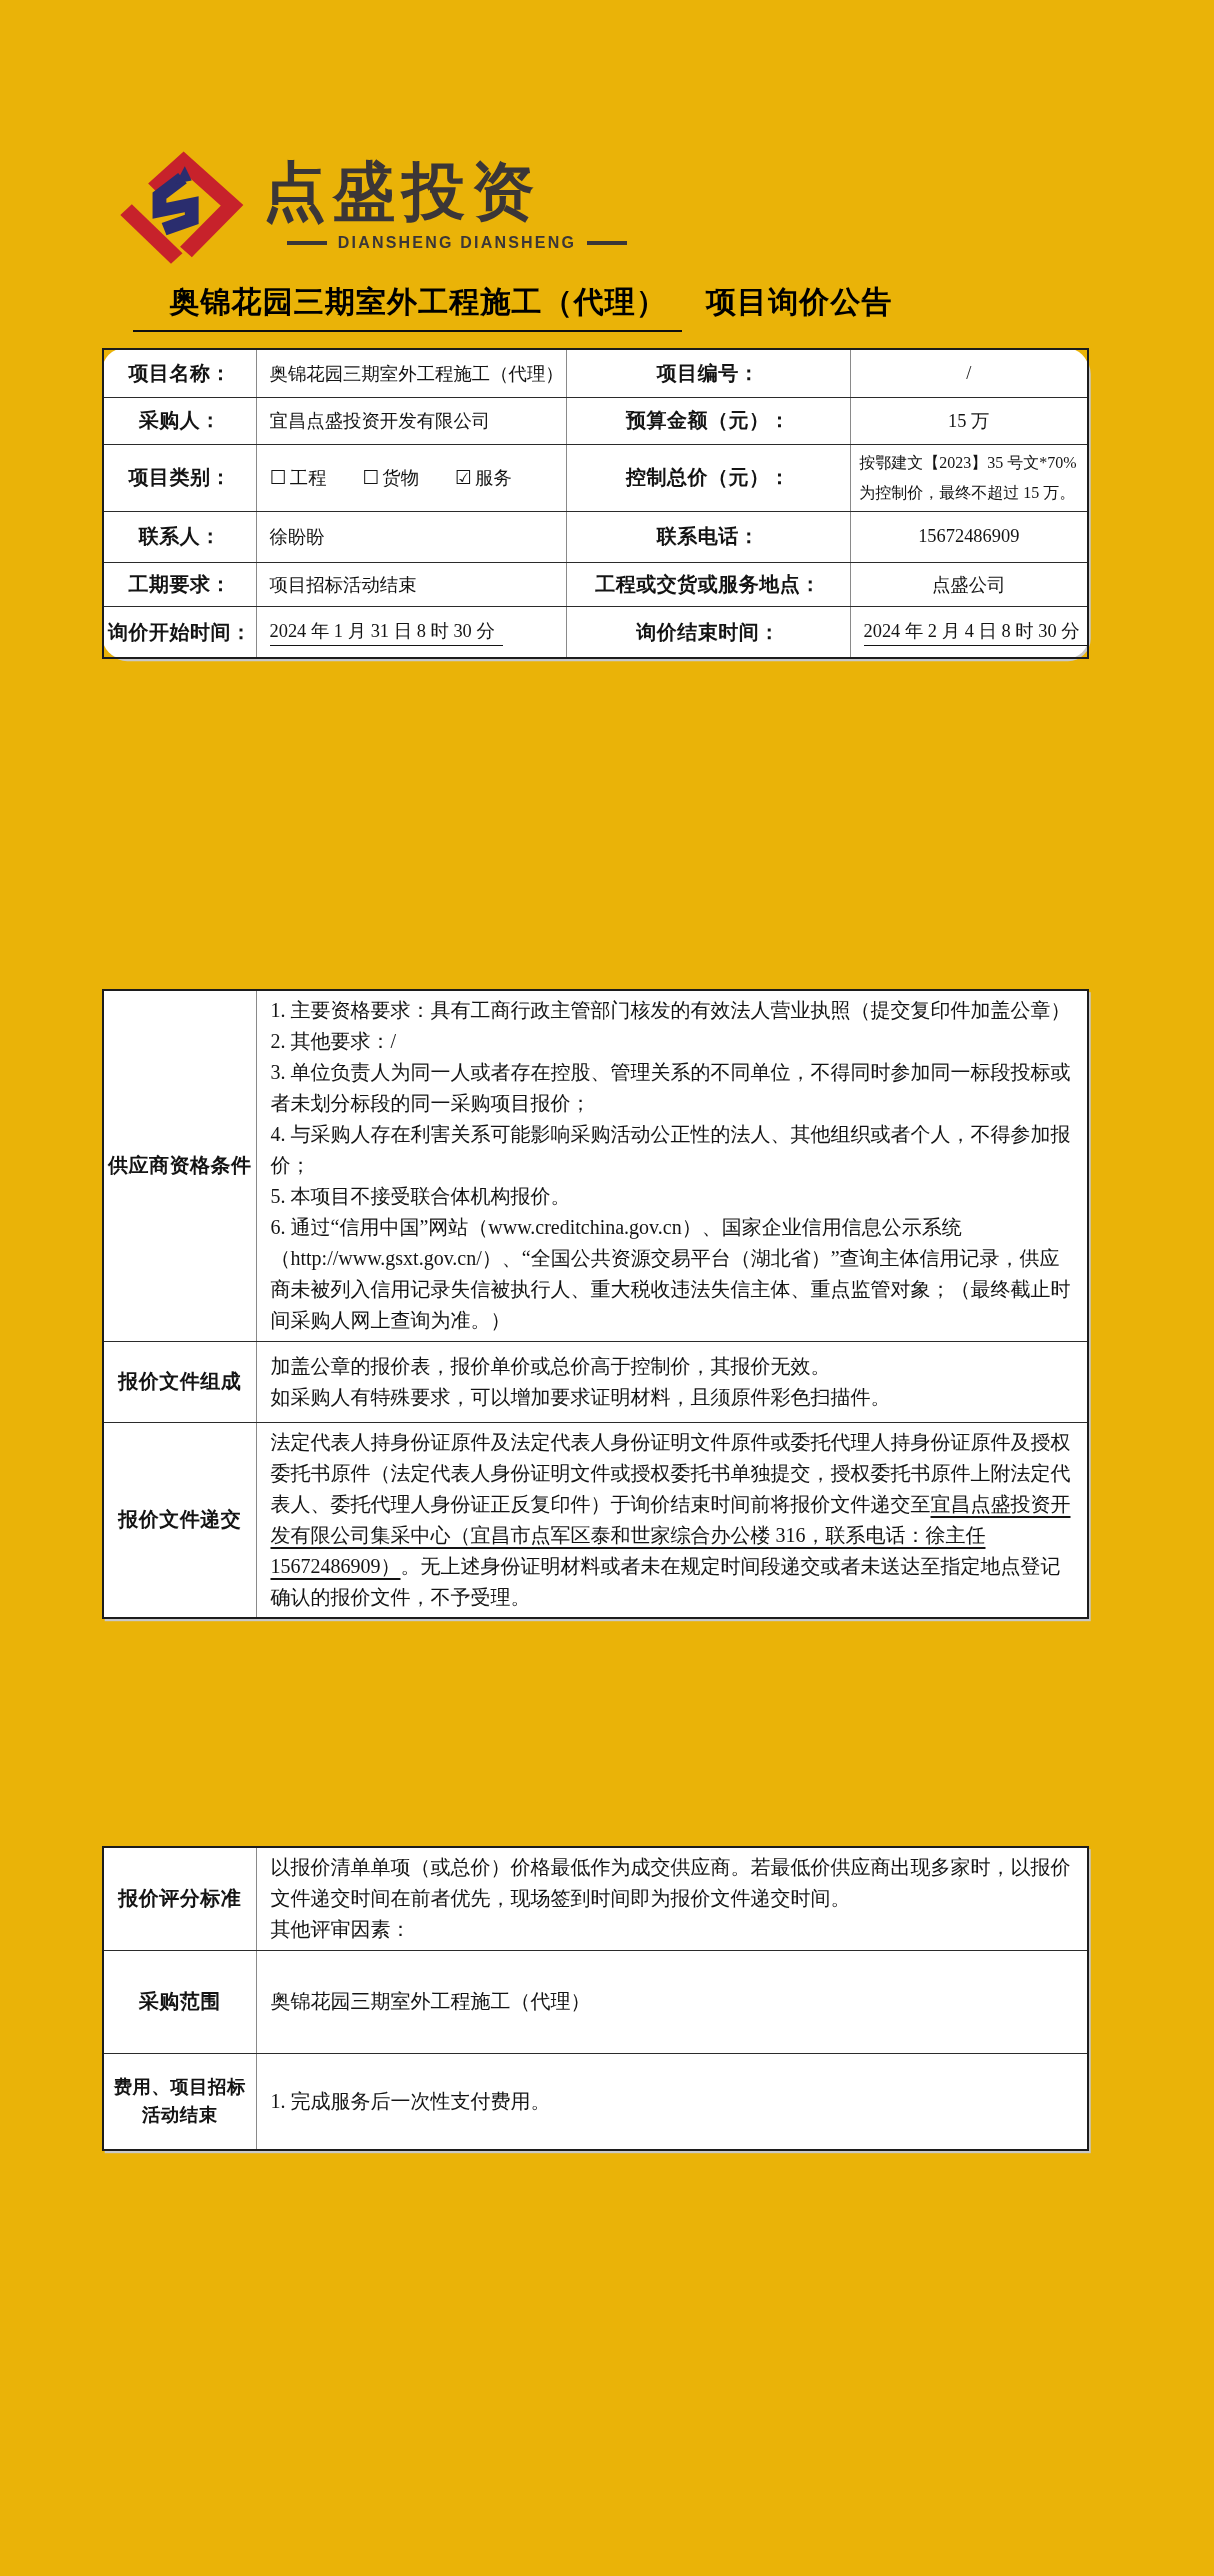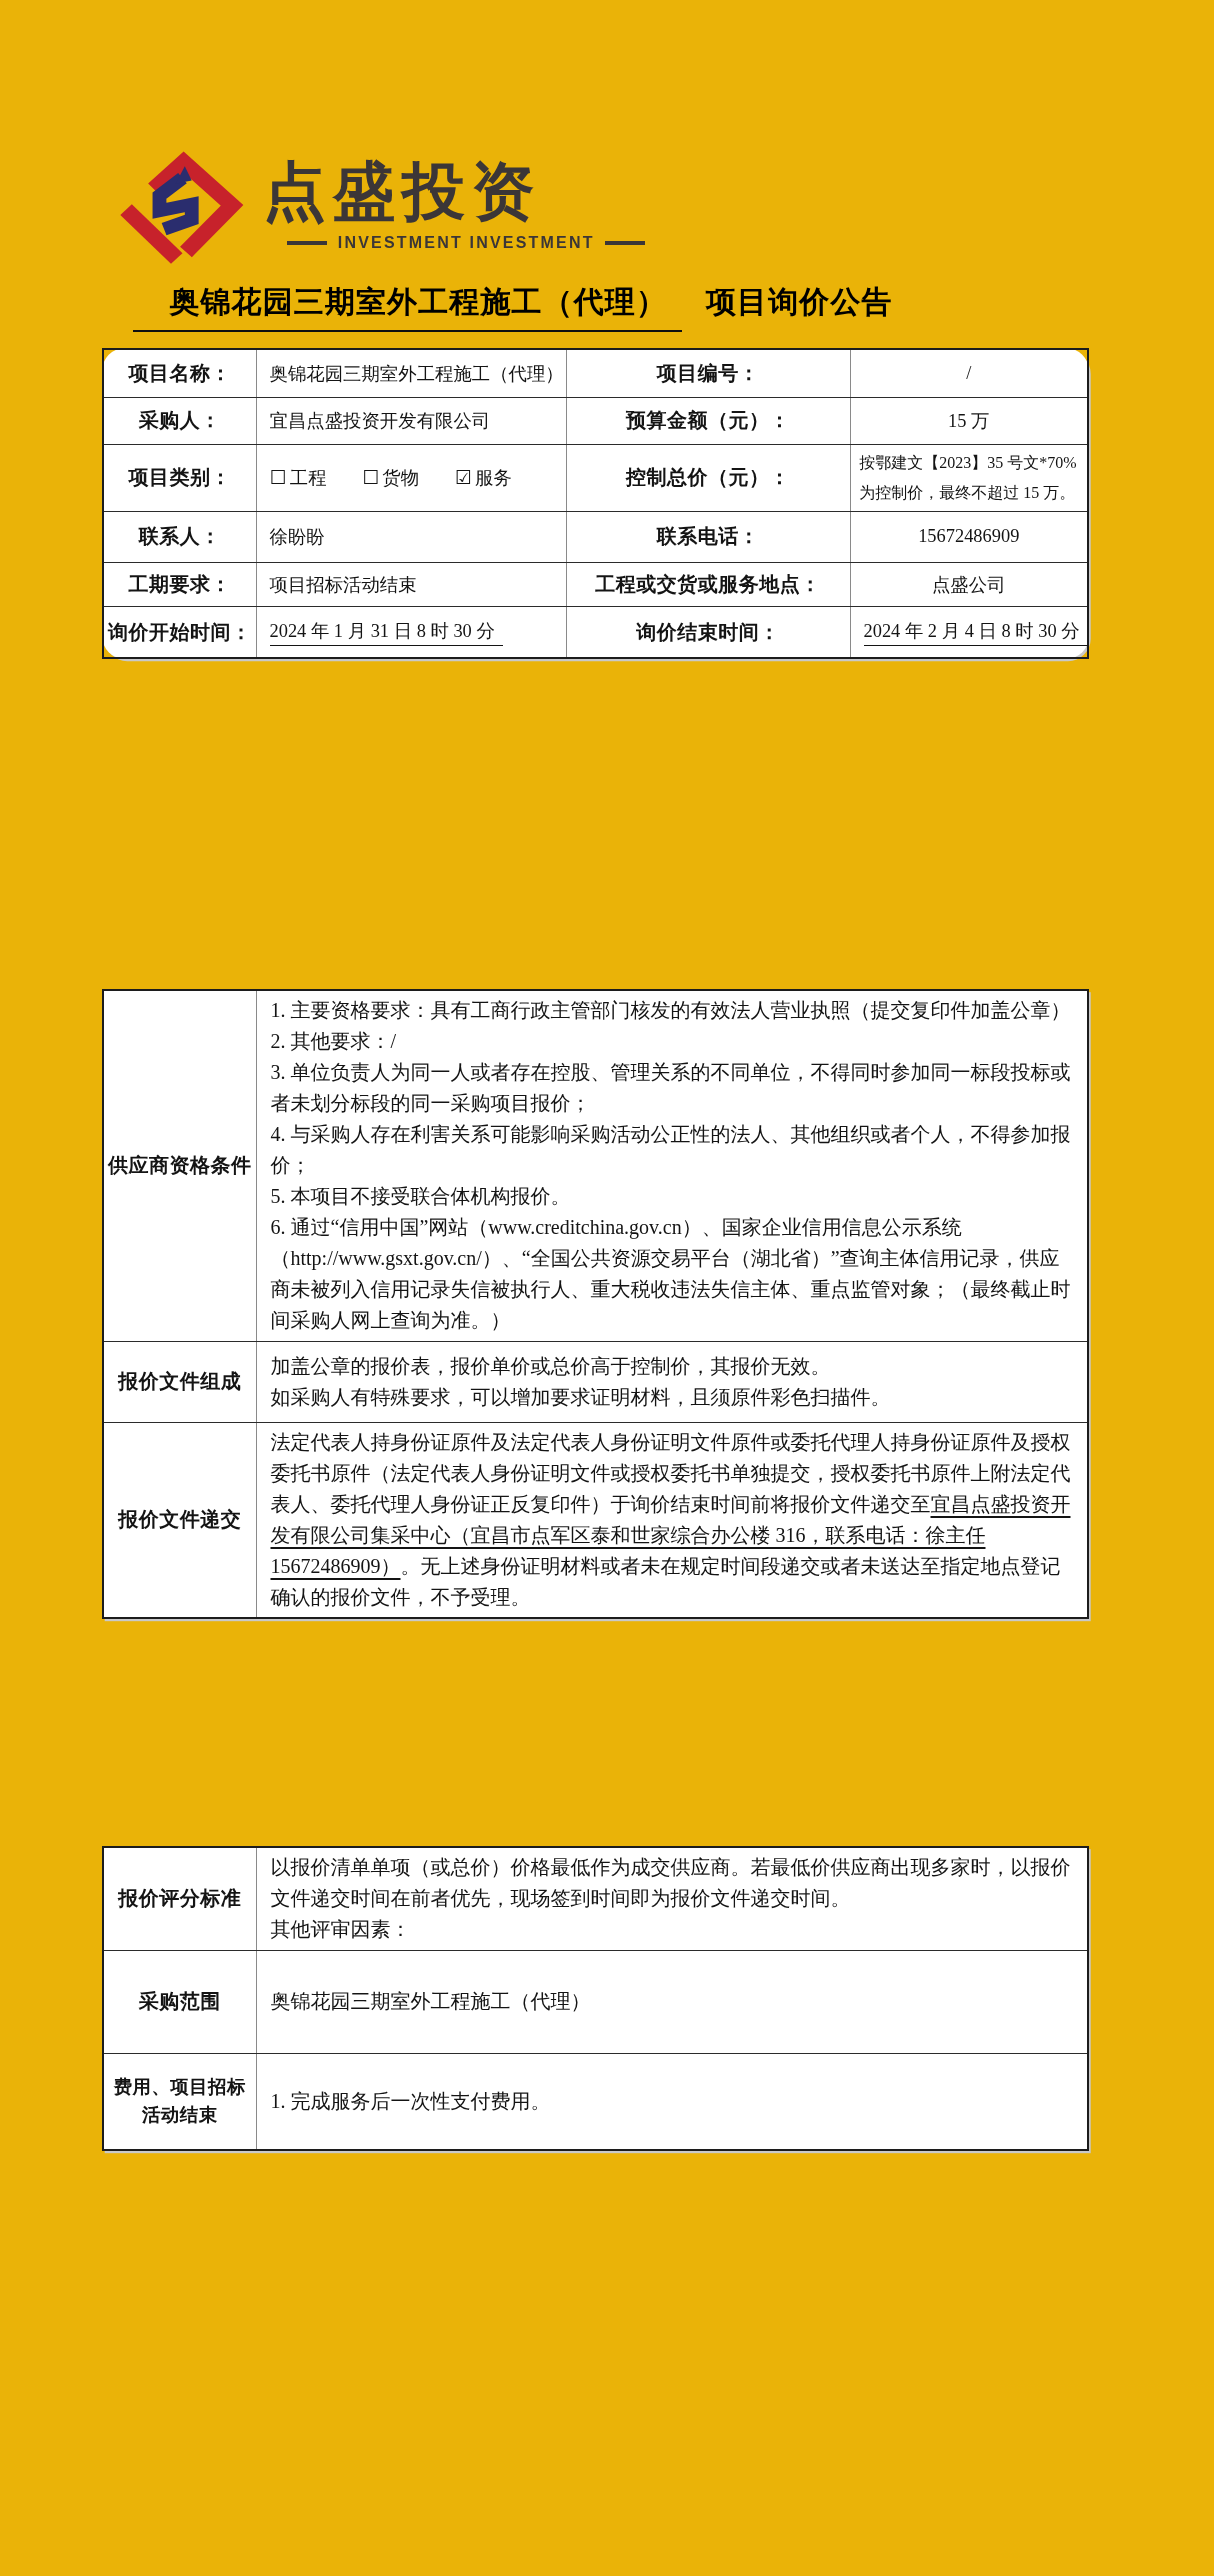--- a/index.html
+++ b/index.html
@@ -95,21 +95,21 @@
   <div class="logo">
     <svg class="logo-mark" viewBox="0 0 112 106" preserveAspectRatio="none">
       <path d="M 31 36 L 57 11 L 99 51 L 59 94" fill="none" stroke="#c7222b" stroke-width="14" stroke-linejoin="miter"></path>
       <path d="M 7 55 L 51 100" fill="none" stroke="#c7222b" stroke-width="14"></path>
       <path d="M 56 26 L 36 42 L 36 56 L 64 50 L 64 64 L 40 73" fill="none" stroke="#2a2d6e" stroke-width="12" stroke-linejoin="miter"></path>
       <polygon points="50,31 58,15 64,28" fill="#2a2d6e"></polygon>
     </svg>
     <div class="brand-cn">点盛投资</div>
     <div class="brand-en">
       <span class="dash"></span>
-      <span>INVESTMENT INVESTMENT</span>
+      <span>DIANSHENG DIANSHENG</span>
       <span class="dash"></span>
     </div>
   </div>
 
   <div class="title">
     <span class="title-u">奥锦花园三期室外工程施工（代理）</span><span class="title-rest">项目询价公告</span>
   </div>
 
   <table class="doc t1">
     <colgroup>

